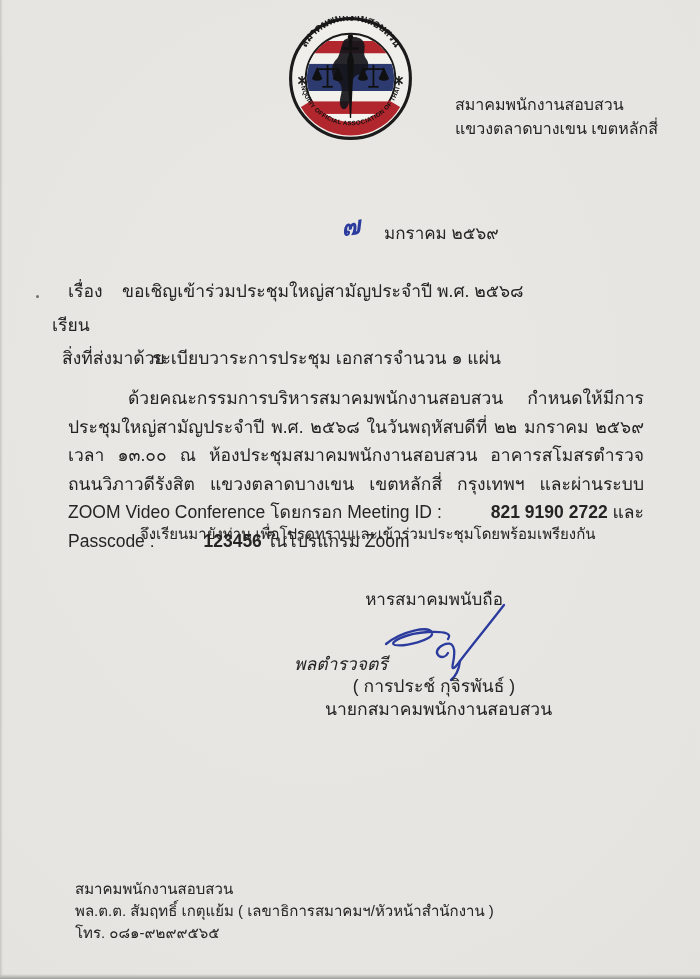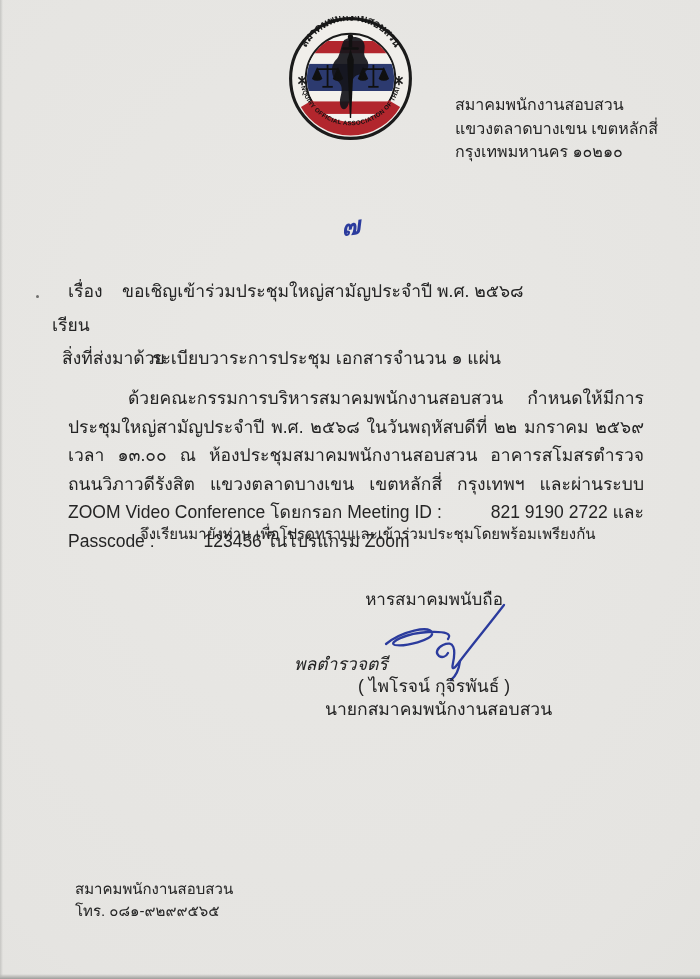--- a/index.html
+++ b/index.html
@@ -39,21 +39,21 @@
     text-align:justify;text-indent:60px;margin:0;
   }
   .closing{left:68px;top:510px;width:576px;font-size:15px;text-indent:60px;margin:12px;}
   .salute{left:333px;top:585px;width:202px;text-align:center;font-size:17px;}
   .sig-svg{left:370px;top:600px;width:158px;height:84px;}
   .rank{left:294px;top:650px;font-size:17.5px;white-space:nowrap;font-style:italic;}
   .sig-name{left:328px;top:672px;width:212px;text-align:center;font-size:17.5px;white-space:nowrap;}
   .sig-pos{left:325px;top:695px;width:218px;text-align:right;font-size:17.5px;white-space:nowrap;}
   .footer{left:75px;top:878px;font-size:15px;line-height:21.8px;white-space:nowrap;}
   .speck{left:36px;top:295px;width:3px;height:3px;border-radius:50%;background:#6f6f6d;}
-  b{font-weight:400;padding-left:44px;}
+  b{font-weight:700;padding-left:44px;}
 </style>
 </head>
 <body>
 
 <div class="page">
 
   <svg class="abs emblem" viewBox="0 0 120 120">
 
     <circle cx="60" cy="60" r="57.5" fill="#f0eeea" stroke="#1b1b1b" stroke-width="3"></circle>
     <circle cx="60" cy="60" r="43" fill="#f5f3ef" stroke="#1b1b1b" stroke-width="1.8"></circle>
@@ -114,24 +114,24 @@
     </text>
     <text font-size="5.9" font-weight="bold" fill="#111" letter-spacing="0.3">
       <textPath href="#botarc" startOffset="50%" text-anchor="middle">THE INQUIRY OFFICIAL ASSOCIATION OF THAILAND</textPath>
     </text>
   </svg>
 
 
   <div class="abs addr ink">
     <div>สมาคมพนักงานสอบสวน</div>
     <div>แขวงตลาดบางเขน  เขตหลักสี่</div>
-    <div>กรุงเทพมหานคร ๑๐๒๑๐</div>
   </div>
 
   <div class="abs date-day hand">๗</div>
+  <div class="abs date-rest ink">มกราคม ๒๕๖๙</div>
 
   <div class="abs speck"></div>
 
   <div class="abs fldlabel ink" style="left:68px;top:277px;">เรื่อง</div>
   <div class="abs fldvalue ink" style="left:122px;top:277px;">ขอเชิญเข้าร่วมประชุมใหญ่สามัญประจำปี พ.ศ. ๒๕๖๘</div>
 
   <div class="abs fldlabel ink" style="left:52px;top:311px;">เรียน</div>
 
   <div class="abs fldlabel ink" style="left:62px;top:344px;">สิ่งที่ส่งมาด้วย</div>
   <div class="abs fldvalue ink" style="left:152px;top:344px;">ระเบียบวาระการประชุม เอกสารจำนวน ๑ แผ่น</div>
@@ -144,21 +144,22 @@
 
   <svg class="abs sig-svg" viewBox="0 0 158 84">
     <g fill="none" stroke="#2b3b9d" stroke-width="2.3" stroke-linecap="round" stroke-linejoin="round">
       <path d="M 16,44 C 32,31 60,25 62,33 C 64,40 34,47 25,45 C 17,43 36,33 58,32 C 76,31 82,34 78,39"></path>
       <path d="M 134,5 C 117,27 99,49 90,61 C 85,68 81,72 83,63 C 86,49 84,40 73,45 C 67,48 65,53 69,56 C 72,58 76,57 78,53"></path>
       <path d="M 90,61 C 89,69 86,76 81,80"></path>
     </g>
   </svg>
 
   <div class="abs rank ink">พลตำรวจตรี</div>
-  <div class="abs sig-name ink">( ไพโรจน์  กุจิรพันธ์ )</div>
+  <div class="abs sig-name ink">( การประช์  กุจิรพันธ์ )</div>
   <div class="abs sig-pos ink">นายกสมาคมพนักงานสอบสวน</div>
 
   <div class="abs footer ink">
     <div>สมาคมพนักงานสอบสวน</div>
+    <div>พล.ต.ต. สัมฤทธิ์  เกตุแย้ม ( เลขาธิการสมาคมฯ/หัวหน้าสำนักงาน )</div>
     <div>โทร.  ๐๘๑-๙๒๙๙๕๖๕</div>
   </div>
 
 </div>
 
 </body></html>

